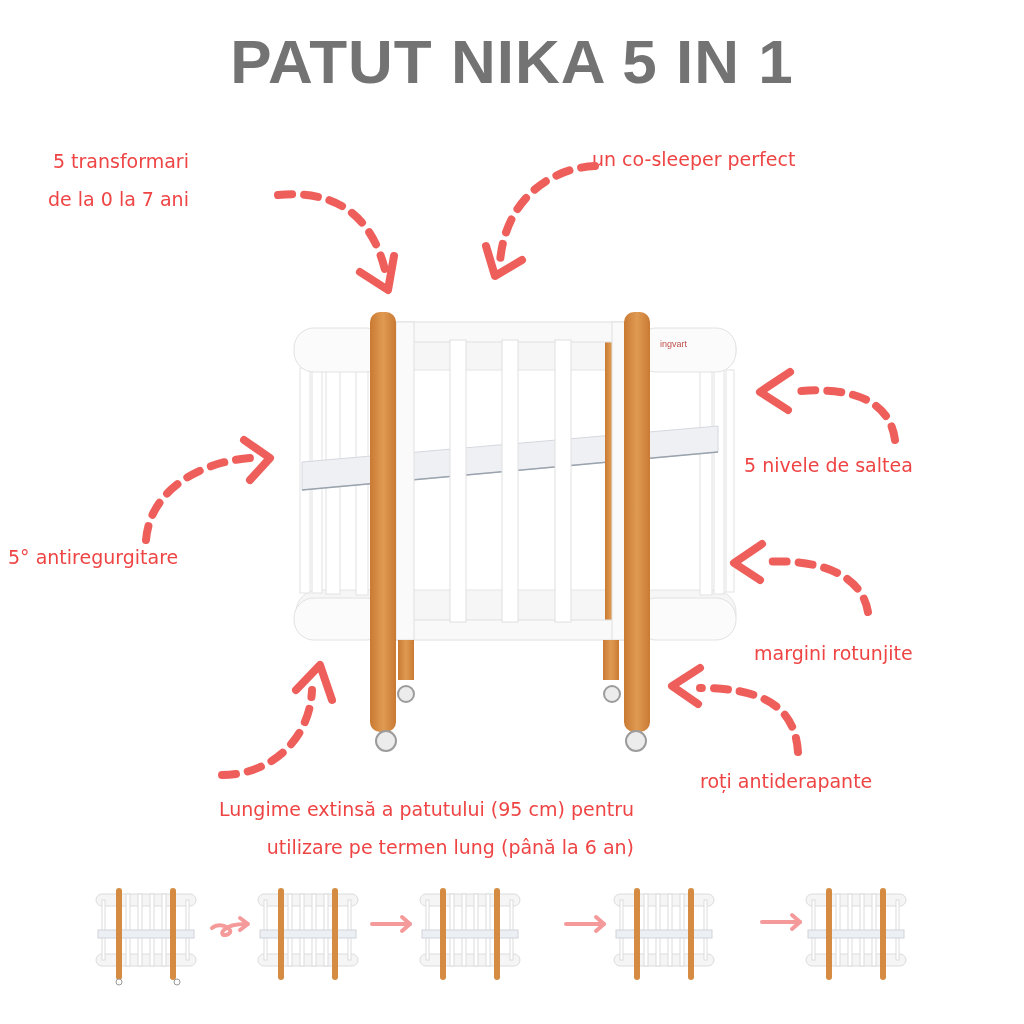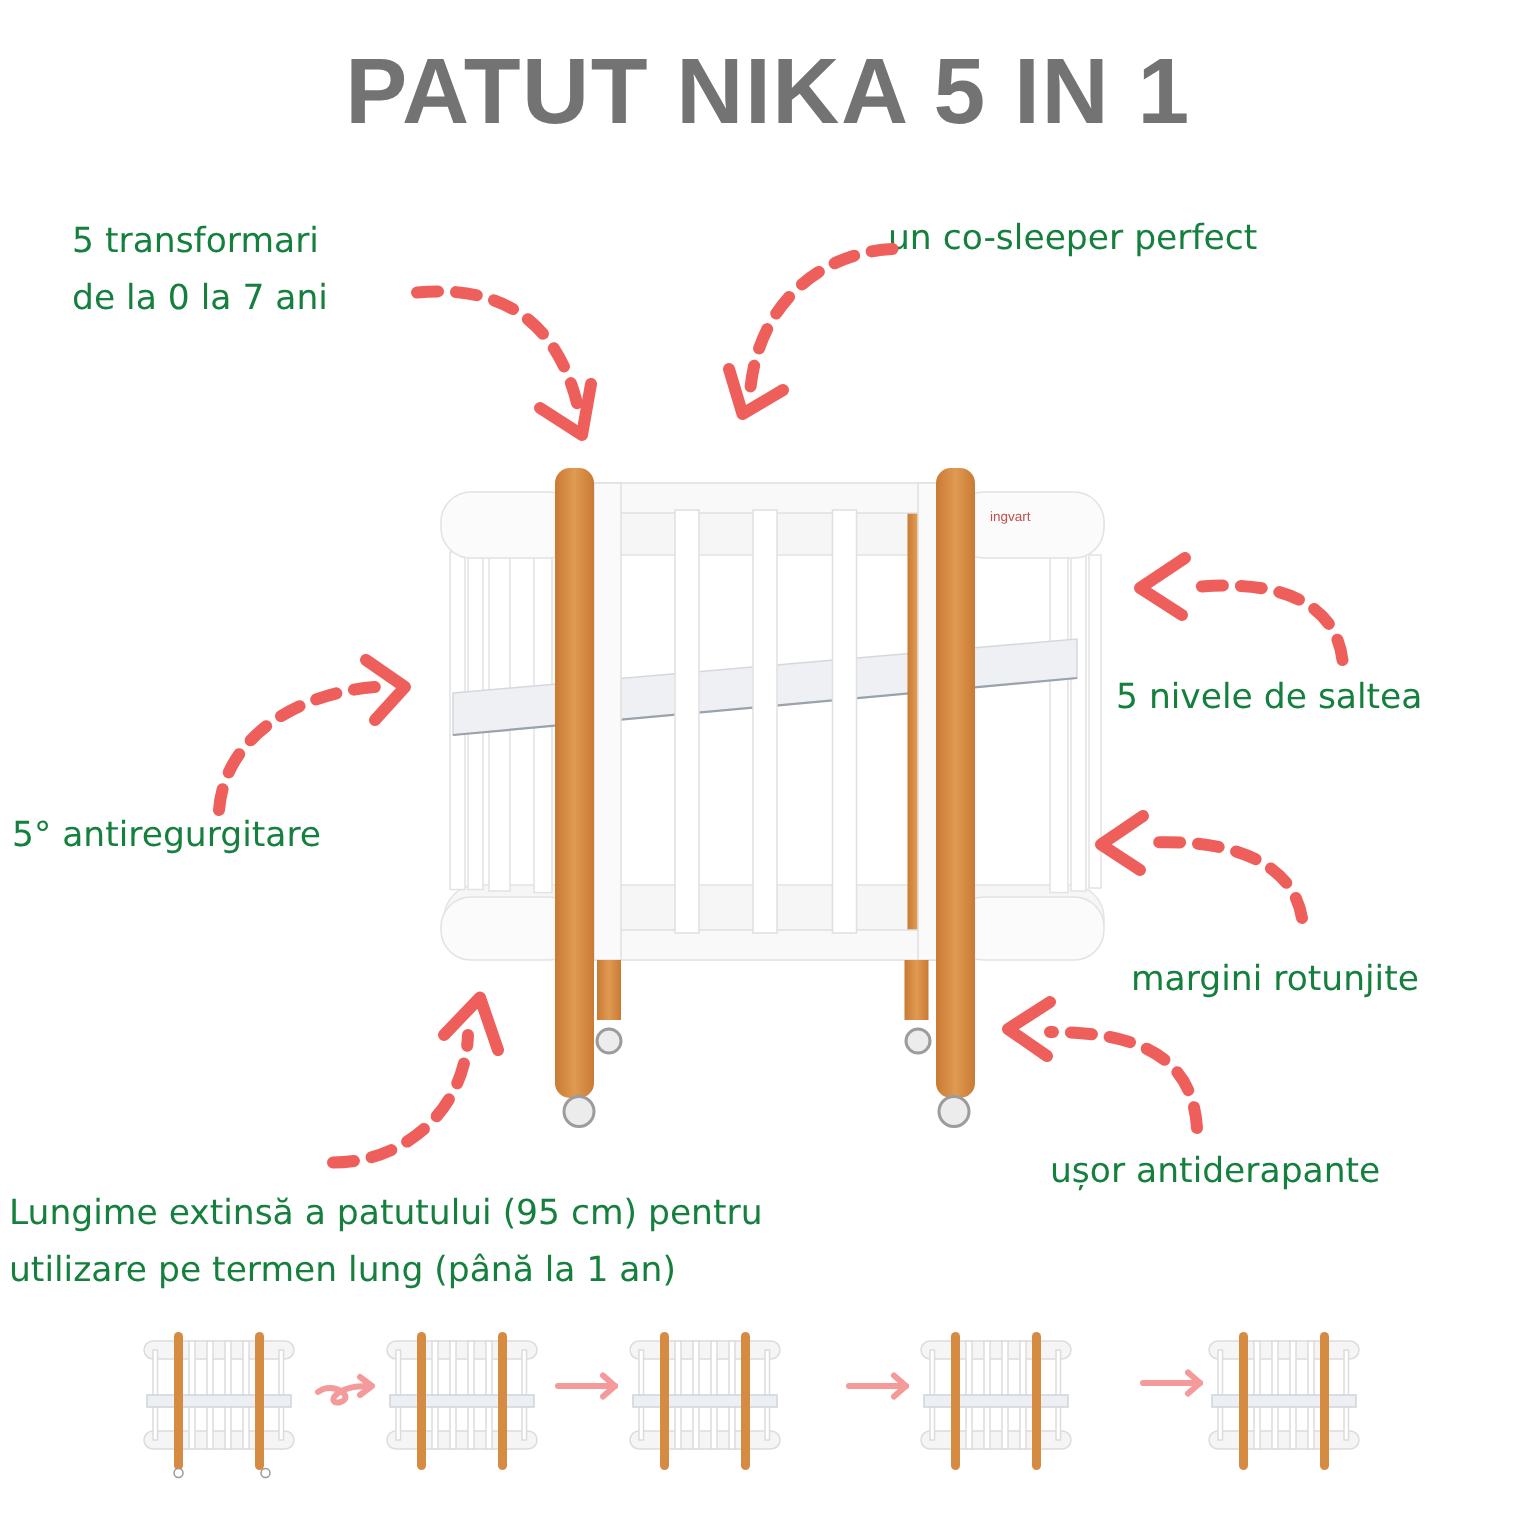--- a/index.html
+++ b/index.html
@@ -1,21 +1,21 @@
 <!DOCTYPE html>
 <html><head>
 <meta charset="utf-8">
 <style>
   html, body { margin: 0; padding: 0; background: #ffffff; }
   body { width: 1024px; height: 1024px; position: relative; overflow: hidden;
          font-family: "DejaVu Sans", "Liberation Sans", sans-serif; color: #0b5a8e; }
   .title { position: absolute; left: 0; top: 26px; width: 1024px; text-align: center;
            font-family: "Liberation Sans", sans-serif; font-weight: 700; font-size: 62px;
            color: #737373; letter-spacing: 1px; }
-  .feat { position: absolute; font-size: 23px; line-height: 38px; color: #15803d; text-align: left; white-space: nowrap; }
+  .feat { position: absolute; font-size: 19px; line-height: 38px; color: #ef4444; text-align: right; white-space: nowrap; }
   .feat span { display: block; }
   svg.overlay { position: absolute; left: 0; top: 0; }
 </style>
 </head>
 <body>
 
 <div class="title">PATUT NIKA 5 IN 1</div>
 
 <div class="feat" style="left:48px; top:142px;">
   <span>5 transformari</span>
@@ -27,25 +27,25 @@
 <div class="feat" style="left:744px; top:446px;">
   <span>5 nivele de saltea</span>
 </div>
 <div class="feat" style="left:8px; top:538px;">
   <span>5° antiregurgitare</span>
 </div>
 <div class="feat" style="left:754px; top:634px;">
   <span>margini rotunjite</span>
 </div>
 <div class="feat" style="left:700px; top:762px;">
-  <span>ușor antiderapante</span>
+  <span>roți antiderapante</span>
 </div>
 <div class="feat" style="left:6px; top:790px; width:628px;">
   <span>Lungime extinsă a patutului (95 cm) pentru</span>
-  <span>utilizare pe termen lung (până la 1 an)</span>
+  <span>utilizare pe termen lung (până la 6 an)</span>
 </div>
 
 <svg class="overlay" width="1024" height="1024" viewBox="0 0 1024 1024">
   <defs>
     <linearGradient id="wood" x1="0" x2="1" y1="0" y2="0">
       <stop offset="0" stop-color="#c97a33"></stop>
       <stop offset="0.5" stop-color="#e09a52"></stop>
       <stop offset="1" stop-color="#c97a33"></stop>
     </linearGradient>
   </defs>

